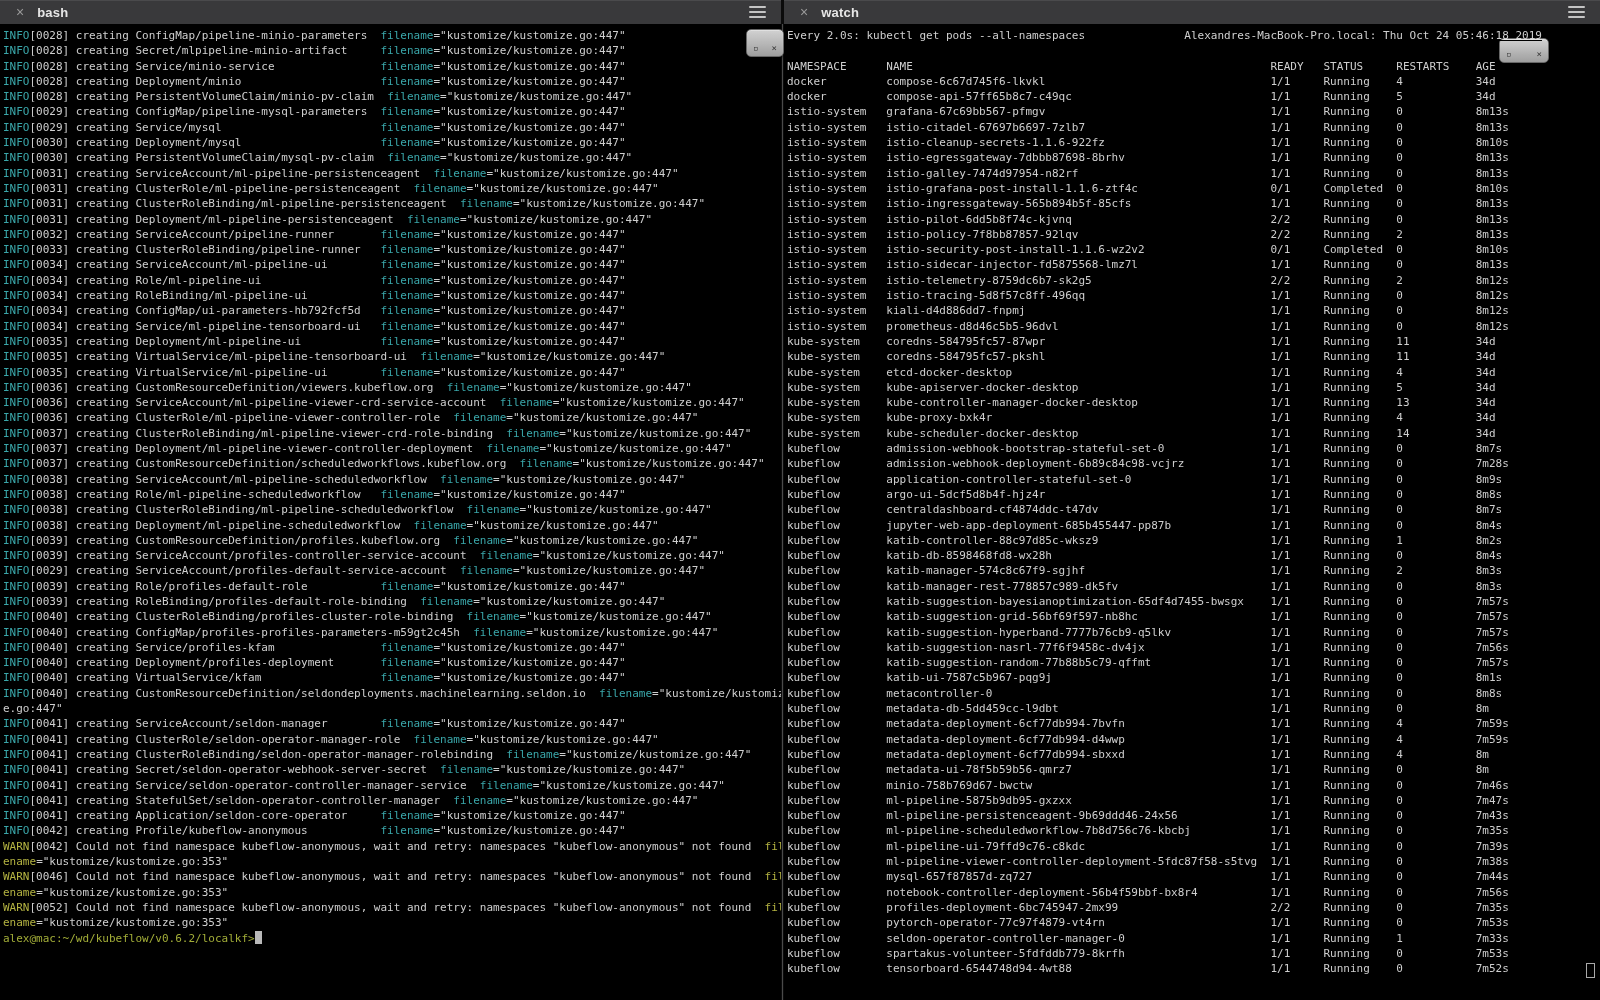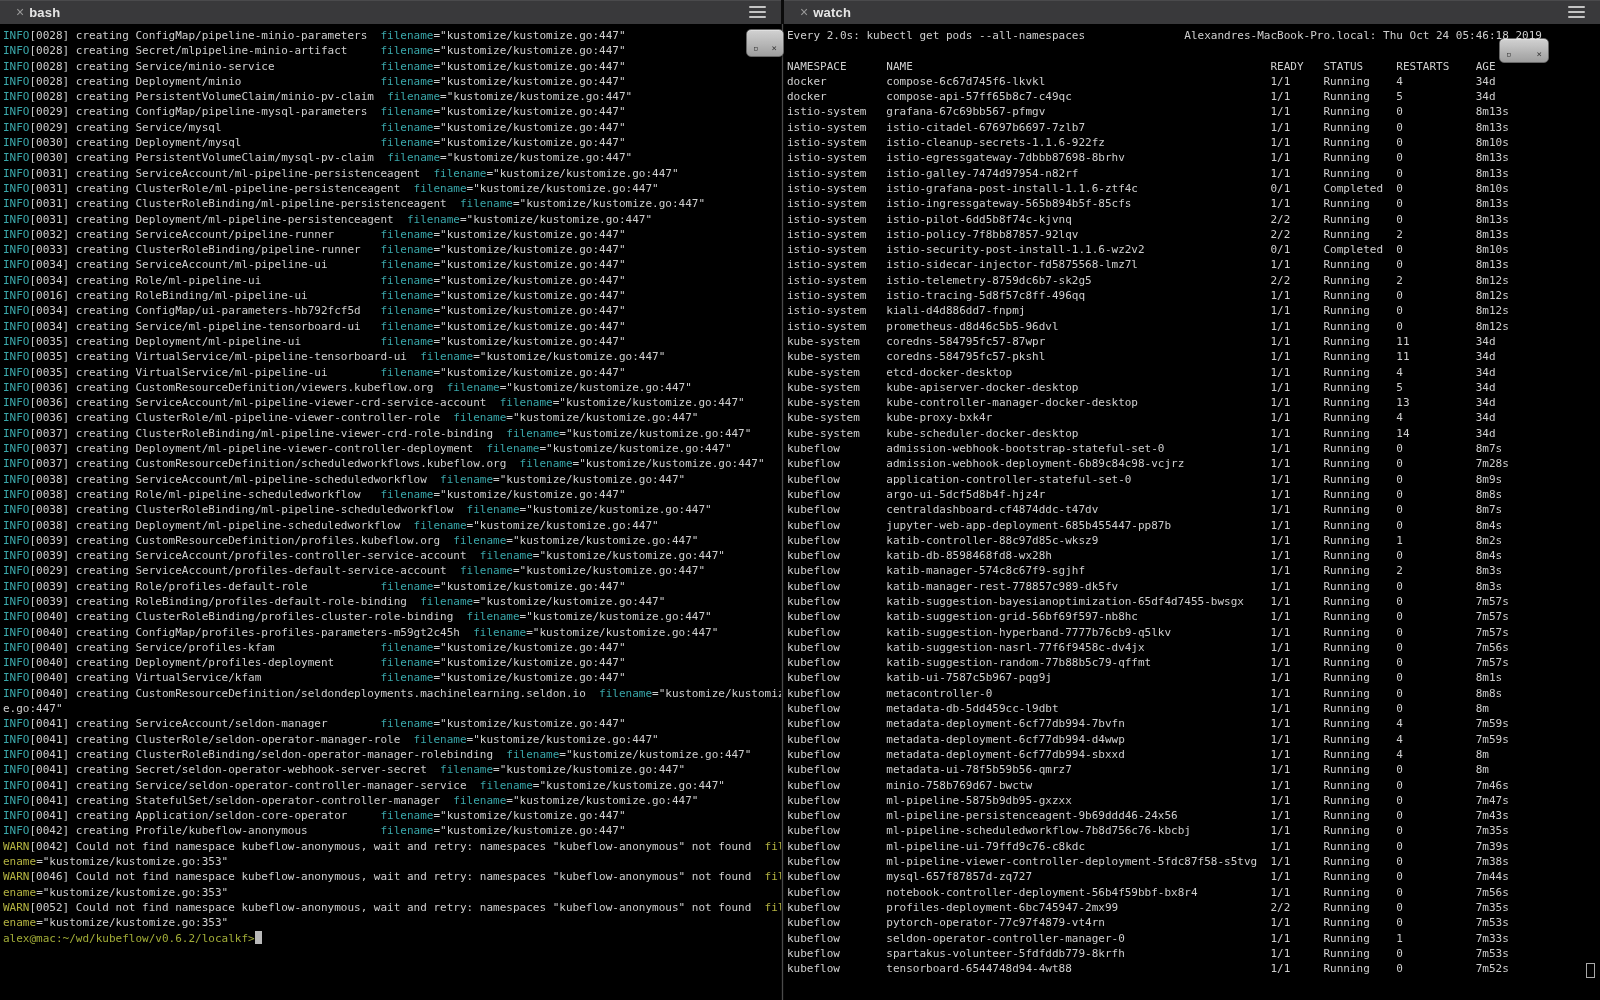--- a/index.html
+++ b/index.html
@@ -6,25 +6,25 @@
   body{font-family:"DejaVu Sans Mono",monospace;}
   .pane{position:absolute;top:0;height:1000px;overflow:hidden;background:#000;}
   #pane-left{left:0;width:781px;}
   #pane-right{left:784px;width:816px;}
   .divider{position:absolute;top:0;left:781px;width:3px;height:1000px;background:#0b0b0b;}
   .divider:after{content:"";position:absolute;left:1px;top:24px;width:1px;height:976px;background:#4a4a4a;}
 
   .tabbar{height:24px;background:var(--tabbar,#39393b);display:flex;align-items:center;
           font-family:"Liberation Sans",sans-serif;position:relative;box-shadow:inset 0 1px 0 #4a4a4c;}
   .tabbar .close{color:#9a9a9a;font-size:14px;line-height:14px;margin-left:16px;cursor:default;}
-  .tabbar .title{color:var(--title,#e6e6e6);font-size:13px;font-weight:600;margin-left:5px;letter-spacing:.2px;}
+  .tabbar .title{color:var(--title,#e6e6e6);font-size:13px;font-weight:600;margin-left:13px;letter-spacing:.2px;}
   .burger{position:absolute;right:15px;top:6px;width:17px;height:12px;display:flex;flex-direction:column;justify-content:space-between;}
   .burger i{display:block;height:2px;background:#c4c4c4;border-radius:1px;}
 
-  .content{position:relative;padding:4px 0 0 3px;z-index:2;}
+  .content{position:relative;padding:4px 0 0 3px;z-index:2;text-decoration:underline;}
   .pre{font-size:11px;line-height:15.3px;color:var(--fg,#cfcfcf);position:relative;z-index:2;}
   #left-pre{width:calc(118ch + 2px);}
   .term-line{white-space:pre-wrap;word-break:break-all;}
   .row-line{white-space:pre;}
   .c-info{color:var(--cyan,#3aa7aa);}
   .c-warn{color:var(--yellow,#b5b442);}
   .c-fg{color:var(--fg,#cfcfcf);}
   .c-prompt{color:var(--prompt,#a2ad38);}
   .cursor-solid{display:inline-block;width:7px;height:13px;background:#b9b9b9;vertical-align:-2px;}
   .cursor-hollow{position:absolute;left:802px;top:963px;width:7px;height:13px;border:1px solid #a9a9a9;z-index:2;}
@@ -65,21 +65,21 @@
         <div class="term-line"><span class="c-info">INFO</span><span class="c-fg">[0030] creating Deployment/mysql                     </span><span class="c-info">filename</span><span class="c-fg">="kustomize/kustomize.go:447"</span></div>
         <div class="term-line"><span class="c-info">INFO</span><span class="c-fg">[0030] creating PersistentVolumeClaim/mysql-pv-claim  </span><span class="c-info">filename</span><span class="c-fg">="kustomize/kustomize.go:447"</span></div>
         <div class="term-line"><span class="c-info">INFO</span><span class="c-fg">[0031] creating ServiceAccount/ml-pipeline-persistenceagent  </span><span class="c-info">filename</span><span class="c-fg">="kustomize/kustomize.go:447"</span></div>
         <div class="term-line"><span class="c-info">INFO</span><span class="c-fg">[0031] creating ClusterRole/ml-pipeline-persistenceagent  </span><span class="c-info">filename</span><span class="c-fg">="kustomize/kustomize.go:447"</span></div>
         <div class="term-line"><span class="c-info">INFO</span><span class="c-fg">[0031] creating ClusterRoleBinding/ml-pipeline-persistenceagent  </span><span class="c-info">filename</span><span class="c-fg">="kustomize/kustomize.go:447"</span></div>
         <div class="term-line"><span class="c-info">INFO</span><span class="c-fg">[0031] creating Deployment/ml-pipeline-persistenceagent  </span><span class="c-info">filename</span><span class="c-fg">="kustomize/kustomize.go:447"</span></div>
         <div class="term-line"><span class="c-info">INFO</span><span class="c-fg">[0032] creating ServiceAccount/pipeline-runner       </span><span class="c-info">filename</span><span class="c-fg">="kustomize/kustomize.go:447"</span></div>
         <div class="term-line"><span class="c-info">INFO</span><span class="c-fg">[0033] creating ClusterRoleBinding/pipeline-runner   </span><span class="c-info">filename</span><span class="c-fg">="kustomize/kustomize.go:447"</span></div>
         <div class="term-line"><span class="c-info">INFO</span><span class="c-fg">[0034] creating ServiceAccount/ml-pipeline-ui        </span><span class="c-info">filename</span><span class="c-fg">="kustomize/kustomize.go:447"</span></div>
         <div class="term-line"><span class="c-info">INFO</span><span class="c-fg">[0034] creating Role/ml-pipeline-ui                  </span><span class="c-info">filename</span><span class="c-fg">="kustomize/kustomize.go:447"</span></div>
-        <div class="term-line"><span class="c-info">INFO</span><span class="c-fg">[0016] creating RoleBinding/ml-pipeline-ui           </span><span class="c-info">filename</span><span class="c-fg">="kustomize/kustomize.go:447"</span></div>
+        <div class="term-line"><span class="c-info">INFO</span><span class="c-fg">[0034] creating RoleBinding/ml-pipeline-ui           </span><span class="c-info">filename</span><span class="c-fg">="kustomize/kustomize.go:447"</span></div>
         <div class="term-line"><span class="c-info">INFO</span><span class="c-fg">[0034] creating ConfigMap/ui-parameters-hb792fcf5d   </span><span class="c-info">filename</span><span class="c-fg">="kustomize/kustomize.go:447"</span></div>
         <div class="term-line"><span class="c-info">INFO</span><span class="c-fg">[0034] creating Service/ml-pipeline-tensorboard-ui   </span><span class="c-info">filename</span><span class="c-fg">="kustomize/kustomize.go:447"</span></div>
         <div class="term-line"><span class="c-info">INFO</span><span class="c-fg">[0035] creating Deployment/ml-pipeline-ui            </span><span class="c-info">filename</span><span class="c-fg">="kustomize/kustomize.go:447"</span></div>
         <div class="term-line"><span class="c-info">INFO</span><span class="c-fg">[0035] creating VirtualService/ml-pipeline-tensorboard-ui  </span><span class="c-info">filename</span><span class="c-fg">="kustomize/kustomize.go:447"</span></div>
         <div class="term-line"><span class="c-info">INFO</span><span class="c-fg">[0035] creating VirtualService/ml-pipeline-ui        </span><span class="c-info">filename</span><span class="c-fg">="kustomize/kustomize.go:447"</span></div>
         <div class="term-line"><span class="c-info">INFO</span><span class="c-fg">[0036] creating CustomResourceDefinition/viewers.kubeflow.org  </span><span class="c-info">filename</span><span class="c-fg">="kustomize/kustomize.go:447"</span></div>
         <div class="term-line"><span class="c-info">INFO</span><span class="c-fg">[0036] creating ServiceAccount/ml-pipeline-viewer-crd-service-account  </span><span class="c-info">filename</span><span class="c-fg">="kustomize/kustomize.go:447"</span></div>
         <div class="term-line"><span class="c-info">INFO</span><span class="c-fg">[0036] creating ClusterRole/ml-pipeline-viewer-controller-role  </span><span class="c-info">filename</span><span class="c-fg">="kustomize/kustomize.go:447"</span></div>
         <div class="term-line"><span class="c-info">INFO</span><span class="c-fg">[0037] creating ClusterRoleBinding/ml-pipeline-viewer-crd-role-binding  </span><span class="c-info">filename</span><span class="c-fg">="kustomize/kustomize.go:447"</span></div>
         <div class="term-line"><span class="c-info">INFO</span><span class="c-fg">[0037] creating Deployment/ml-pipeline-viewer-controller-deployment  </span><span class="c-info">filename</span><span class="c-fg">="kustomize/kustomize.go:447"</span></div>

